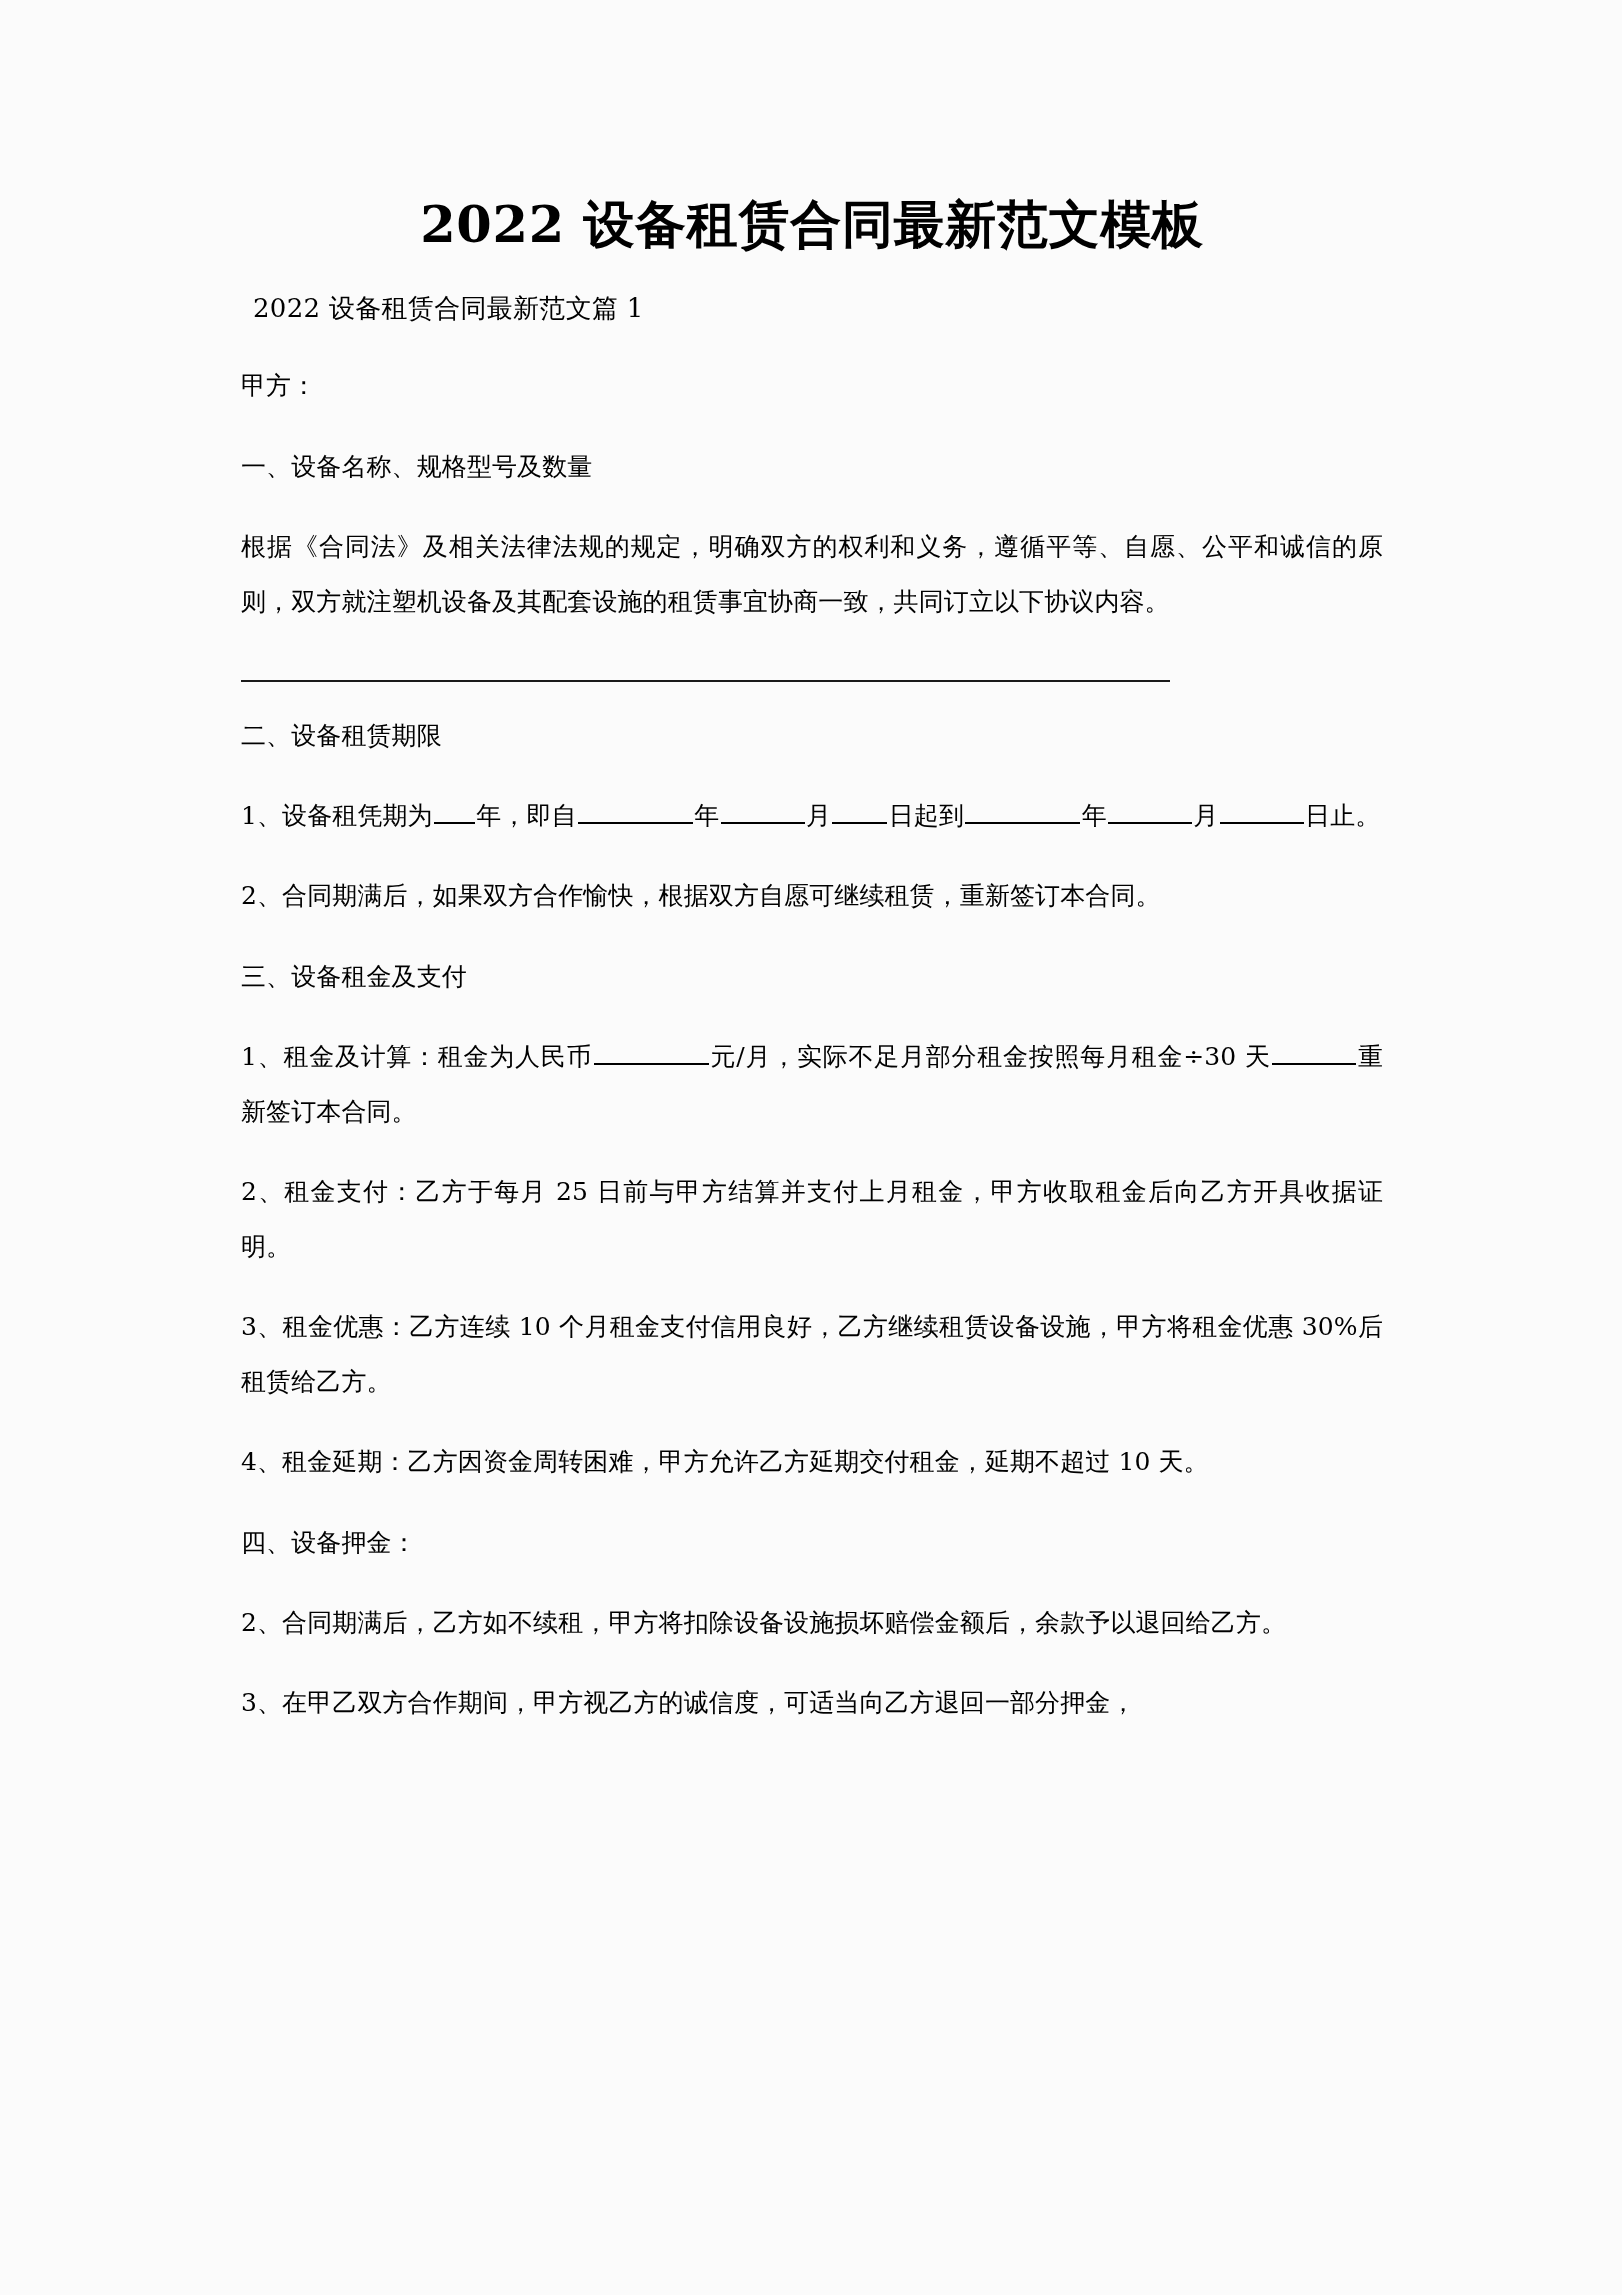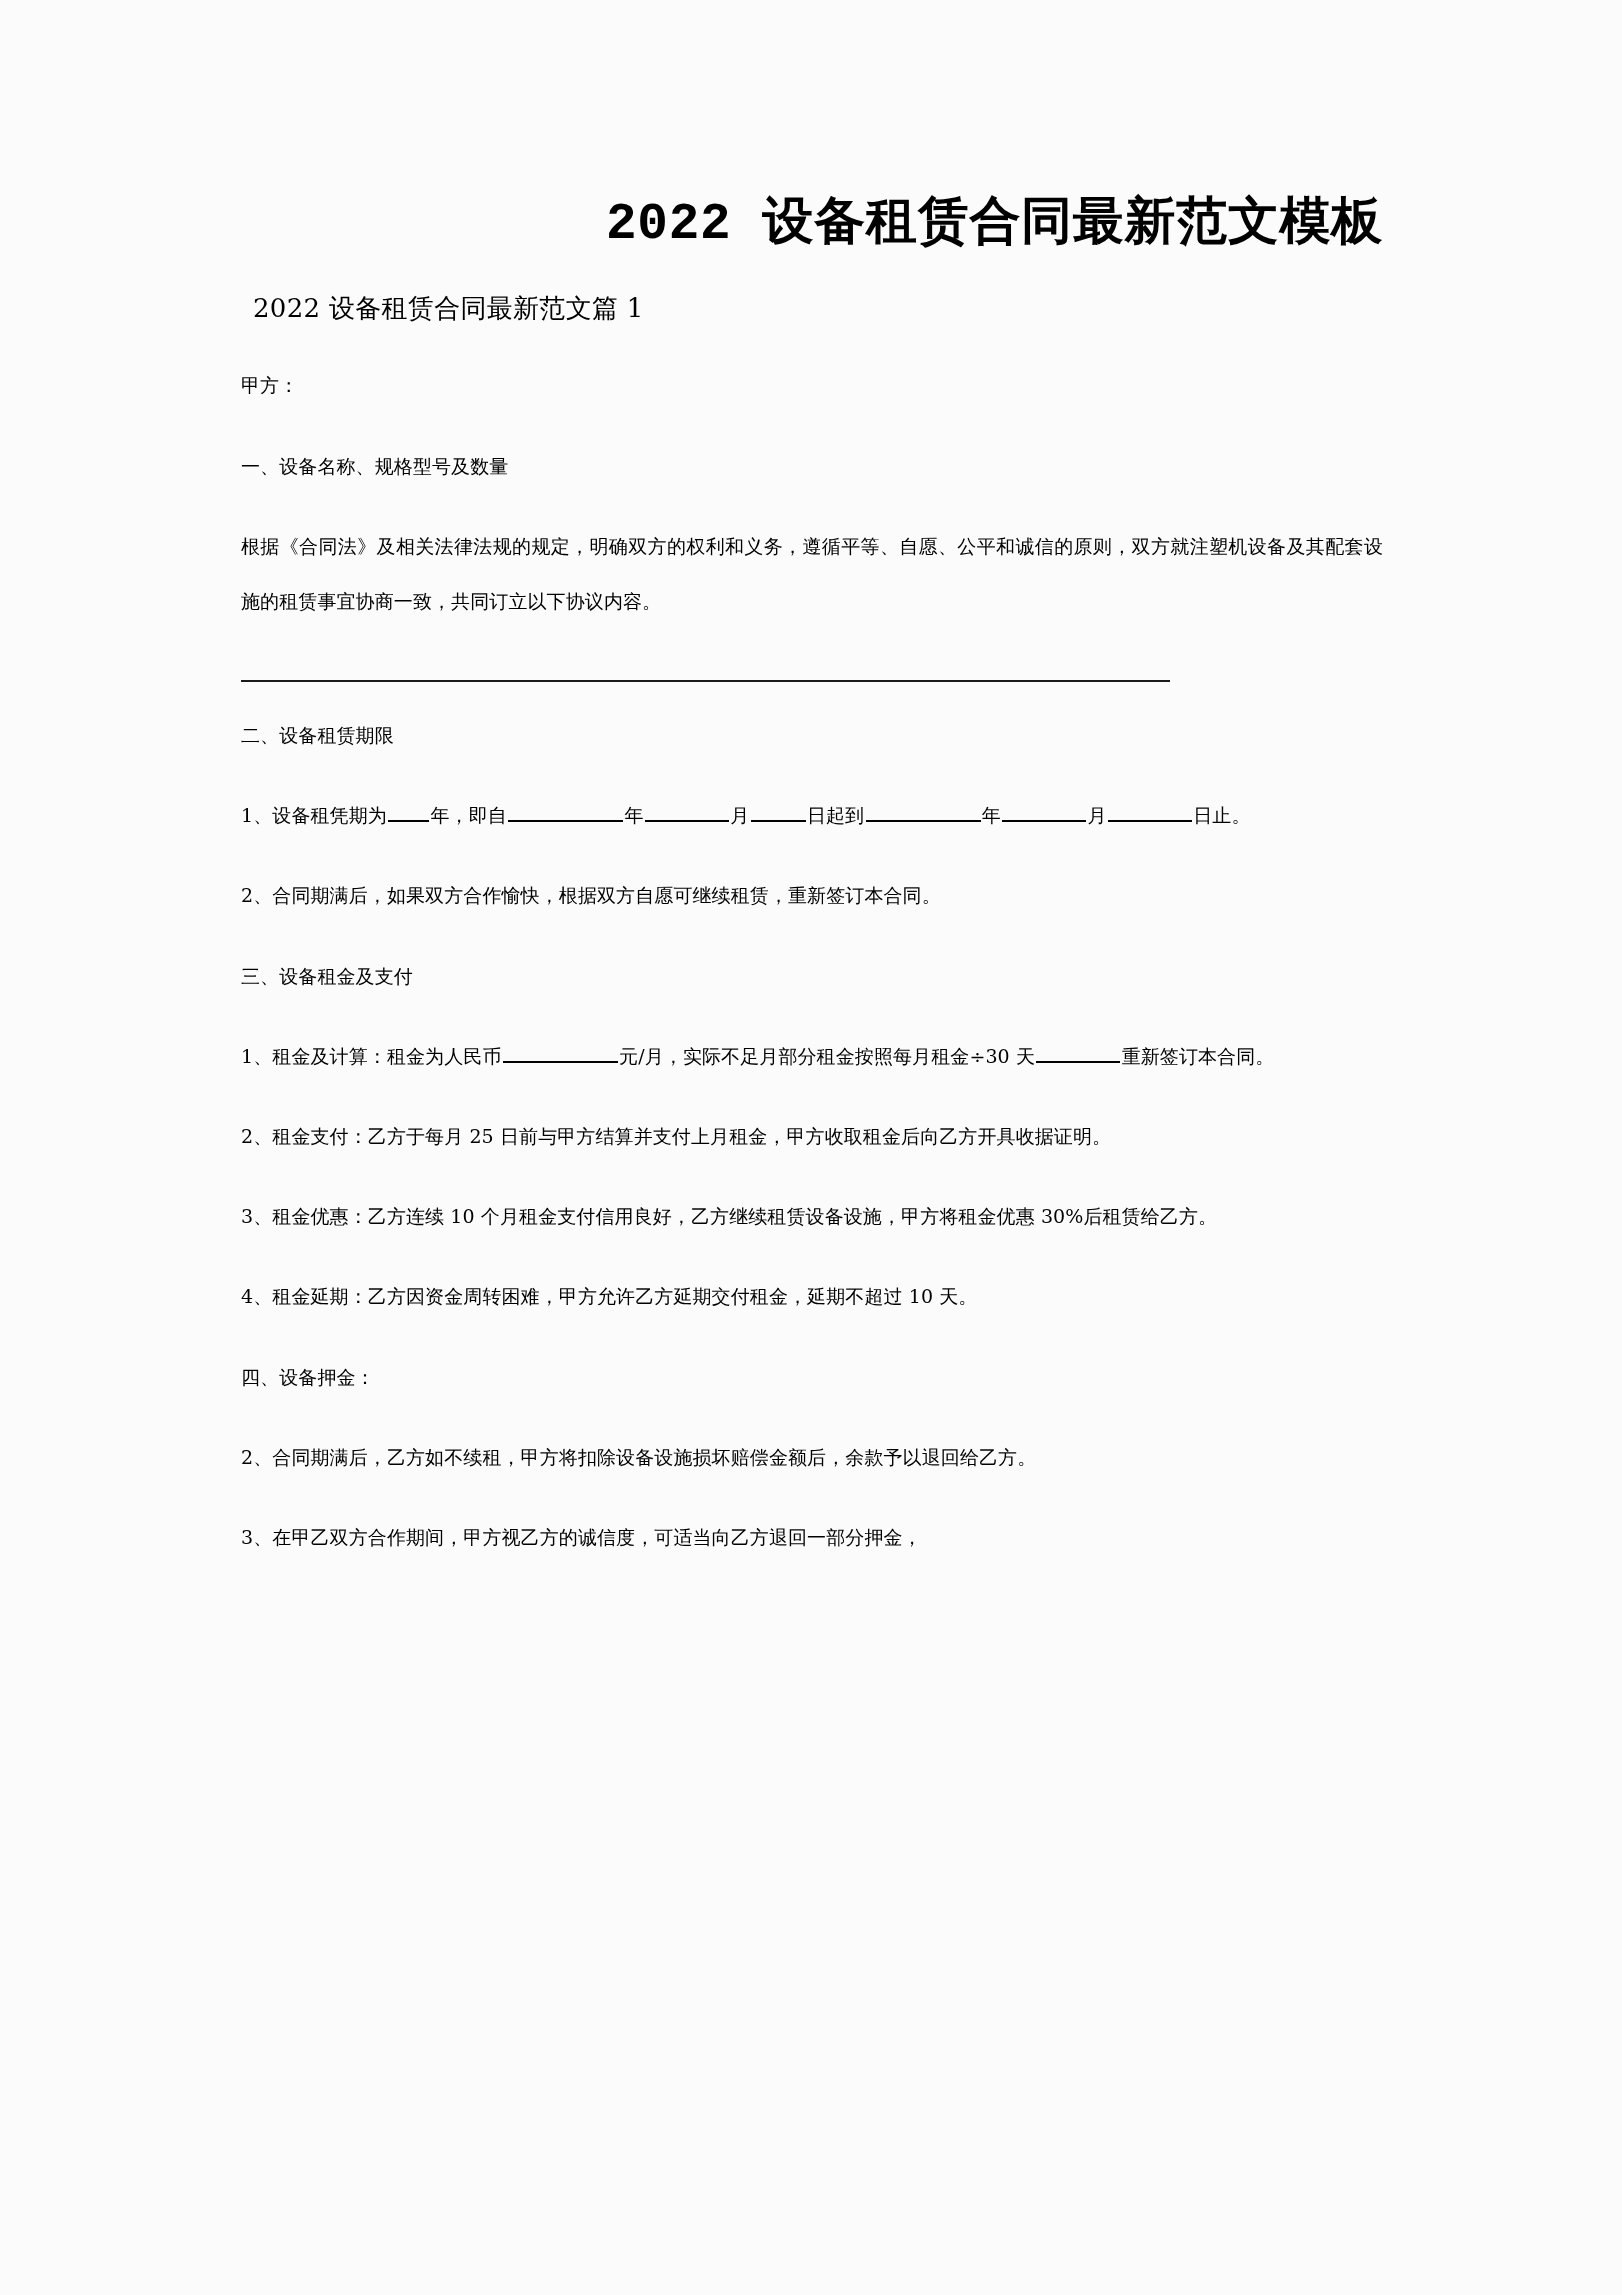--- a/index.html
+++ b/index.html
@@ -21,39 +21,38 @@
   .content {
     position: absolute;
     left: 241px;
     top: 0;
     width: 1142px;
   }
 
   .doc-title {
     font-size: 51px;
     font-weight: bold;
-    text-align: right;
+    text-align: center;
     letter-spacing: 0.7px;
     margin: 0;
     padding-top: 196px;
     line-height: 1.12;
     white-space: nowrap;
-    font-family: Liberation Mono, monospace;
   }
 
   .subtitle {
     font-size: 26px;
     line-height: 1.0;
     margin: 12px;
     padding-top: 30px;
     letter-spacing: 0.3px;
   }
 
   p.para {
-    font-size: 19px;
+    font-size: 25px;
     line-height: 55px;
     margin: 0;
     padding-top: 25px;
     text-align: justify;
     text-justify: inter-ideograph;
     letter-spacing: 0.1px;
     word-break: break-all;
   }
 
   p.para.tight {

